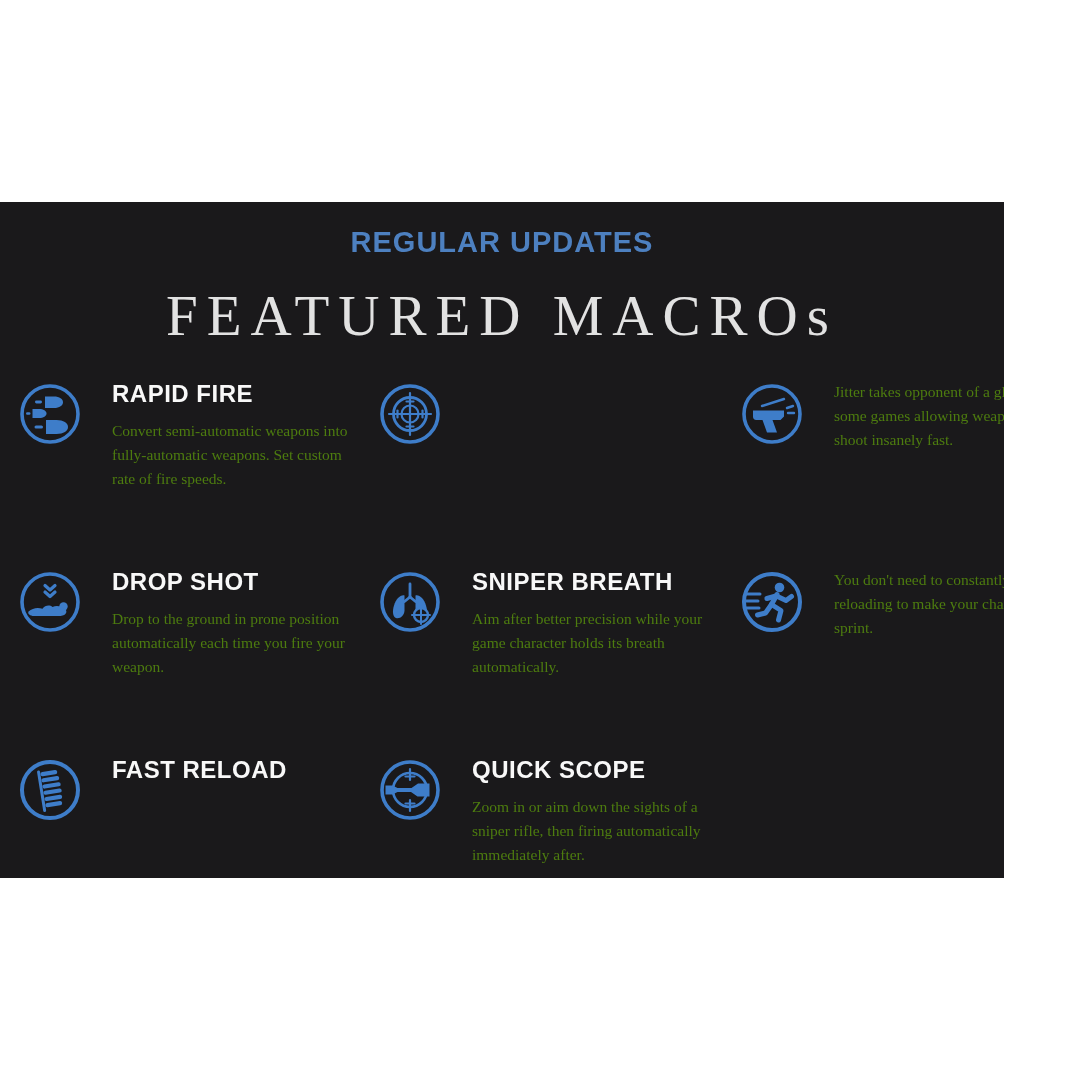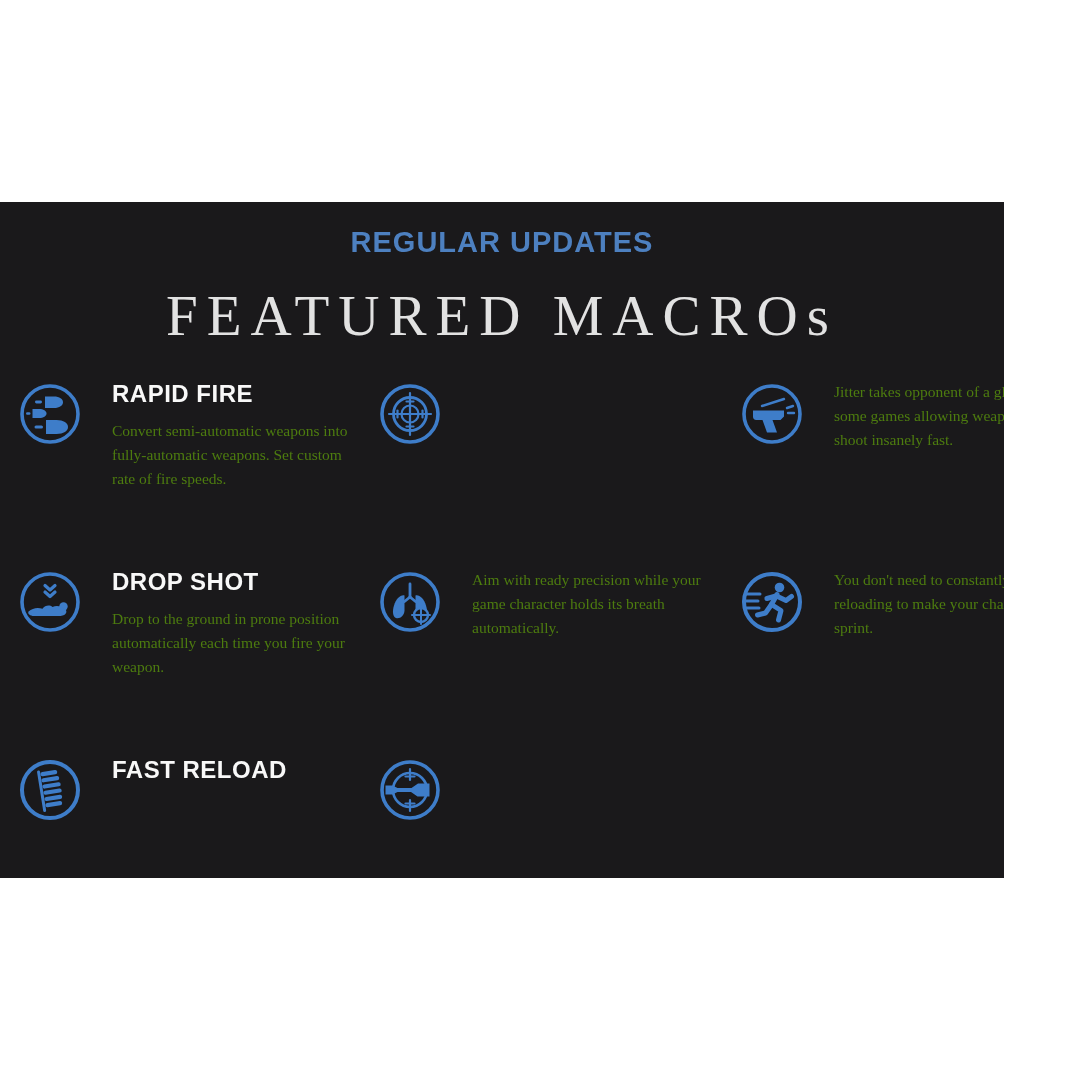--- a/index.html
+++ b/index.html
@@ -175,21 +175,22 @@
           <g>
             <circle cx="43" cy="45" r="7" fill="#1a191b" stroke="currentColor" stroke-width="2.4"></circle>
             <g stroke="currentColor" stroke-width="2" stroke-linecap="round">
               <line x1="43" y1="36" x2="43" y2="54"></line>
               <line x1="34" y1="45" x2="52" y2="45"></line>
             </g>
           </g>
         </svg>
       </div>
       <div class="card-text">
-        <p class="card-desc">Aim with ready precision while your game character holds its breath automatically.</p>
+        <h3 class="card-title">SNIPER BREATH</h3>
+        <p class="card-desc">Aim after better precision while your game character holds its breath automatically.</p>
       </div>
     </div>
 
     <div class="card">
       <div class="icon-wrap icon-blue">
         <svg width="64" height="64" viewBox="0 0 64 64">
           <circle cx="32" cy="32" r="28" fill="none" stroke="currentColor" stroke-width="4"></circle>
           <g stroke="currentColor" stroke-width="3" stroke-linecap="round">
             <line x1="6" y1="24" x2="20" y2="24"></line>
             <line x1="4" y1="31" x2="18" y2="31"></line>
@@ -239,16 +240,20 @@
           <circle cx="32" cy="32" r="17" fill="none" stroke="currentColor" stroke-width="2.6"></circle>
           <g stroke="currentColor" stroke-width="2.2" stroke-linecap="round">
             <line x1="32" y1="11" x2="32" y2="22"></line>
             <line x1="32" y1="42" x2="32" y2="53"></line>
             <line x1="27.5" y1="18.5" x2="36.5" y2="18.5"></line>
             <line x1="27.5" y1="45.5" x2="36.5" y2="45.5"></line>
           </g>
           <path fill="currentColor" d="M7.5 27.5h7l5 2.5h14l6.5-4.5h11.5v13H39.5L33 34H19.5l-5 2.5h-7z"></path>
         </svg>
       </div>
+      <div class="card-text">
+        <h3 class="card-title">QUICK SCOPE</h3>
+        <p class="card-desc">Zoom in or aim down the sights of a sniper rifle, then firing automatically immediately after.</p>
+      </div>
     </div>
 
   </div>
 </div>
 
 </body></html>

